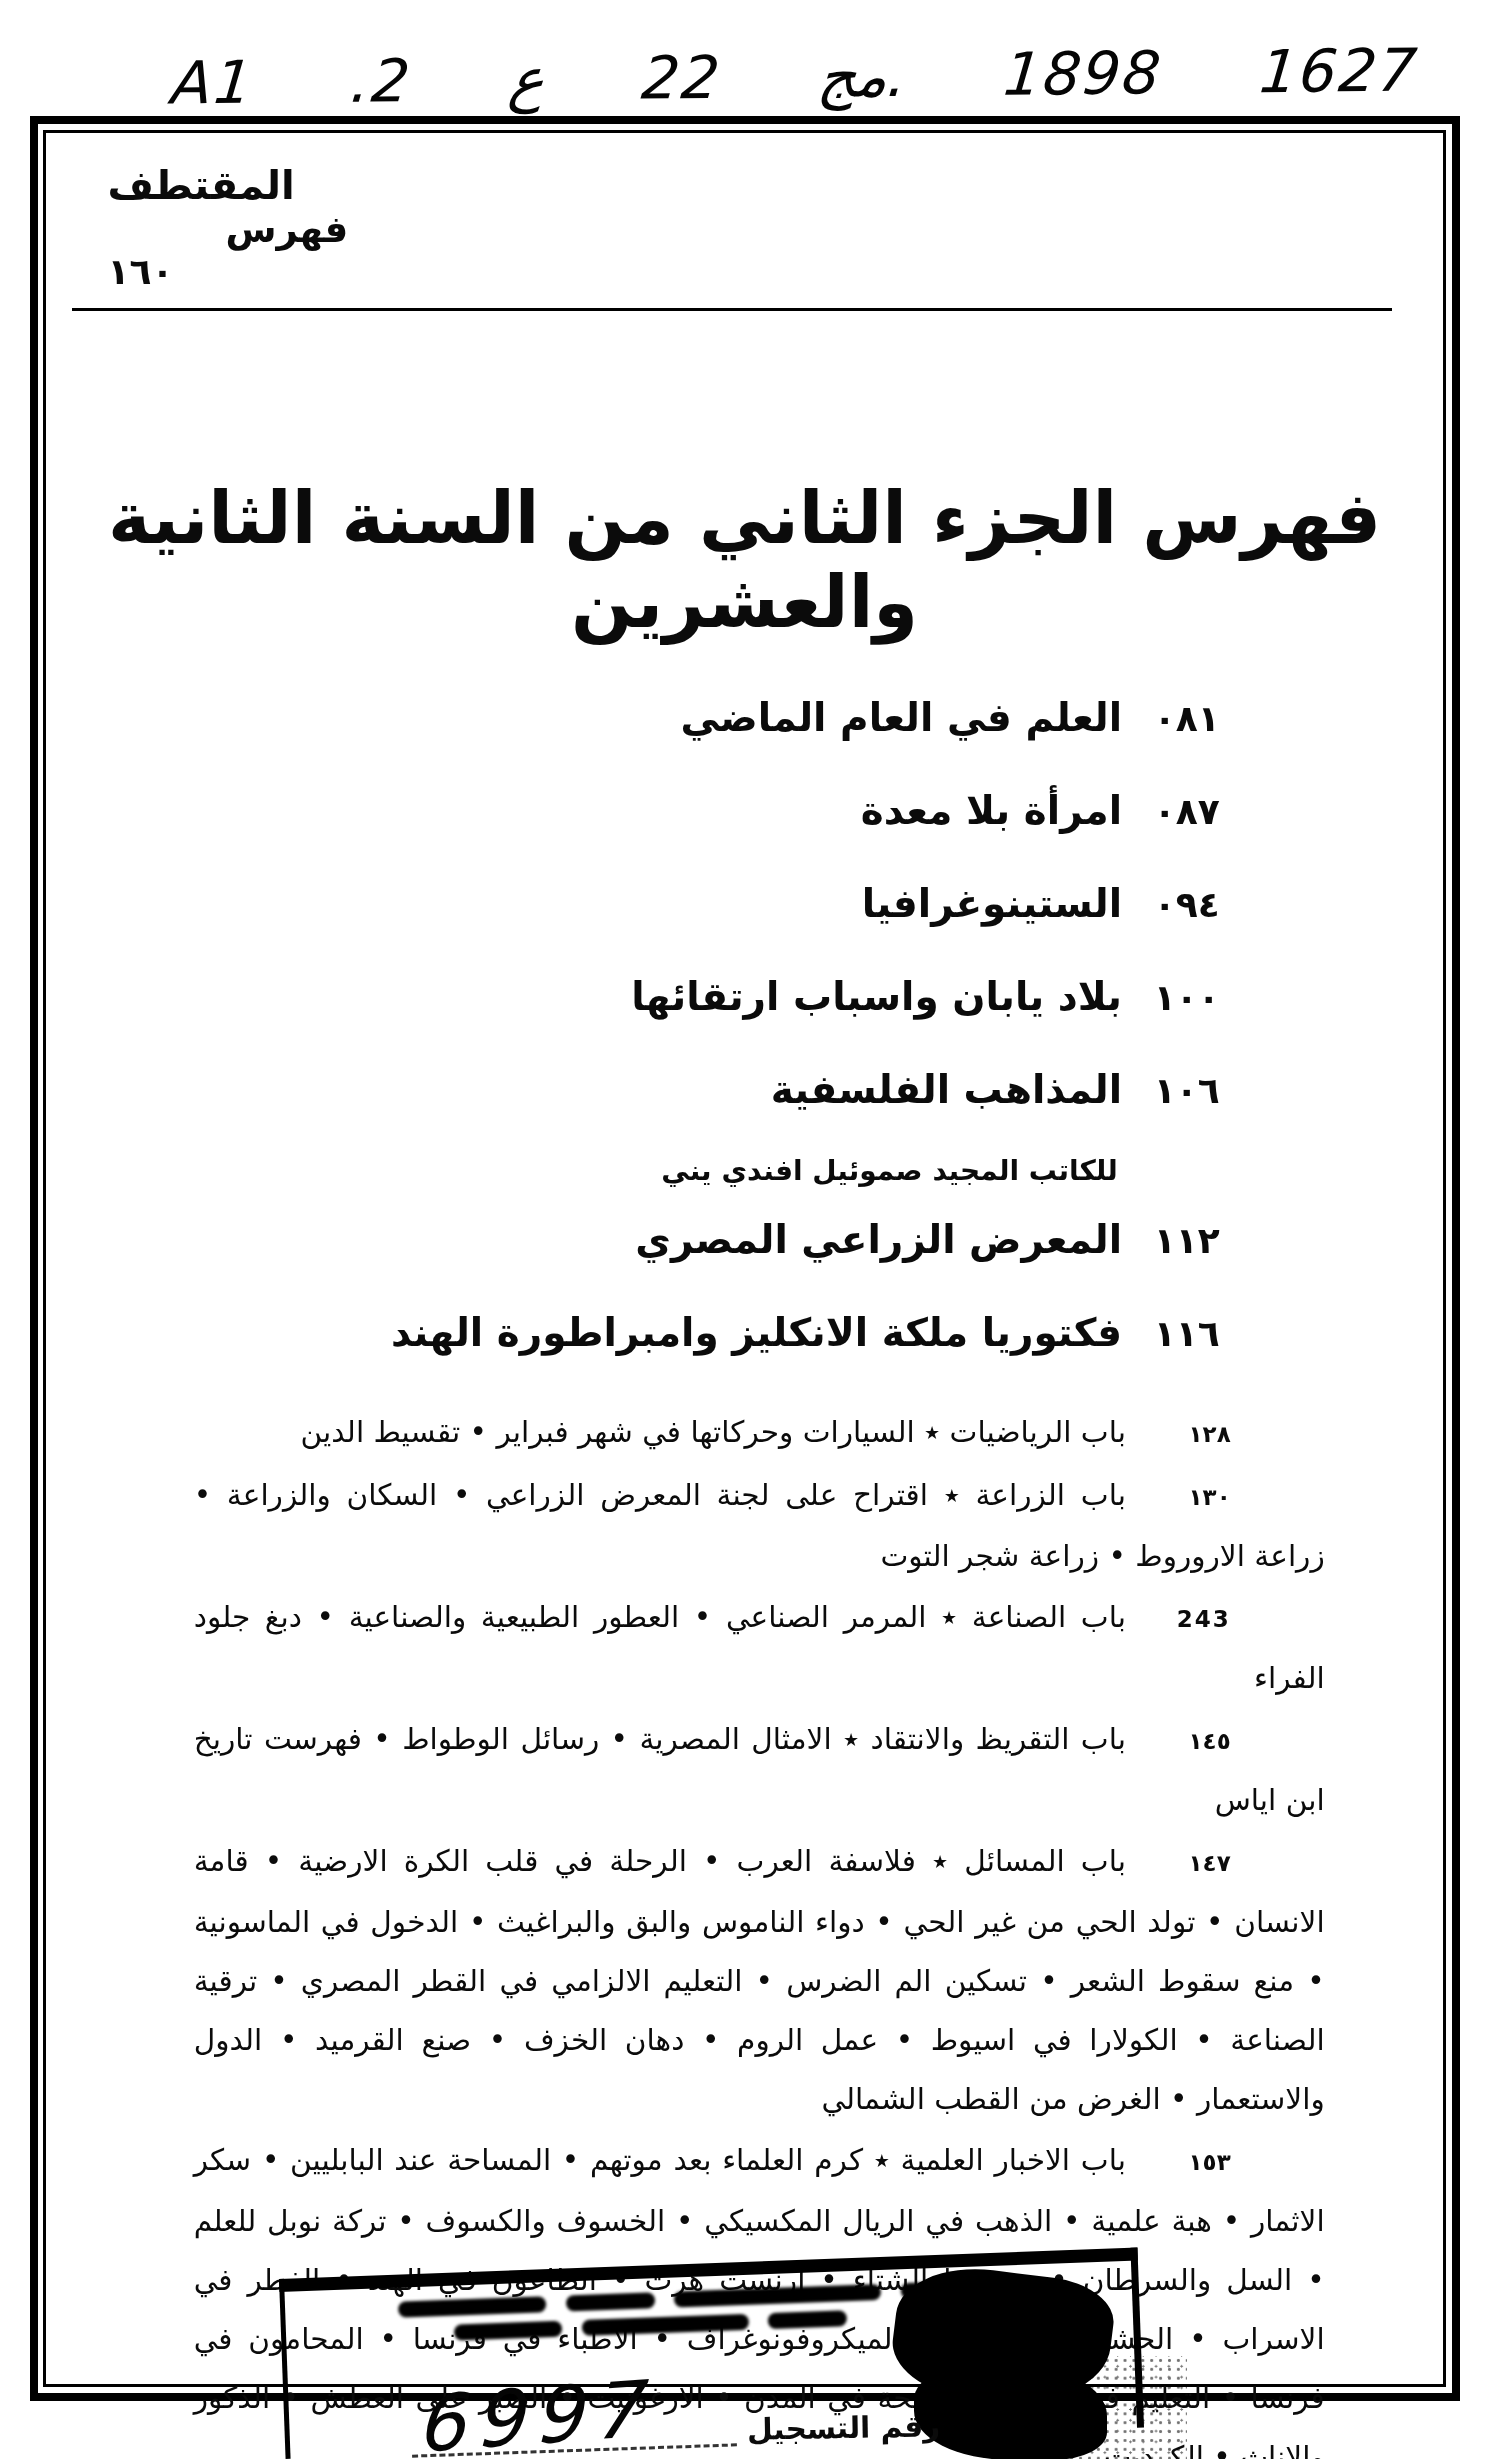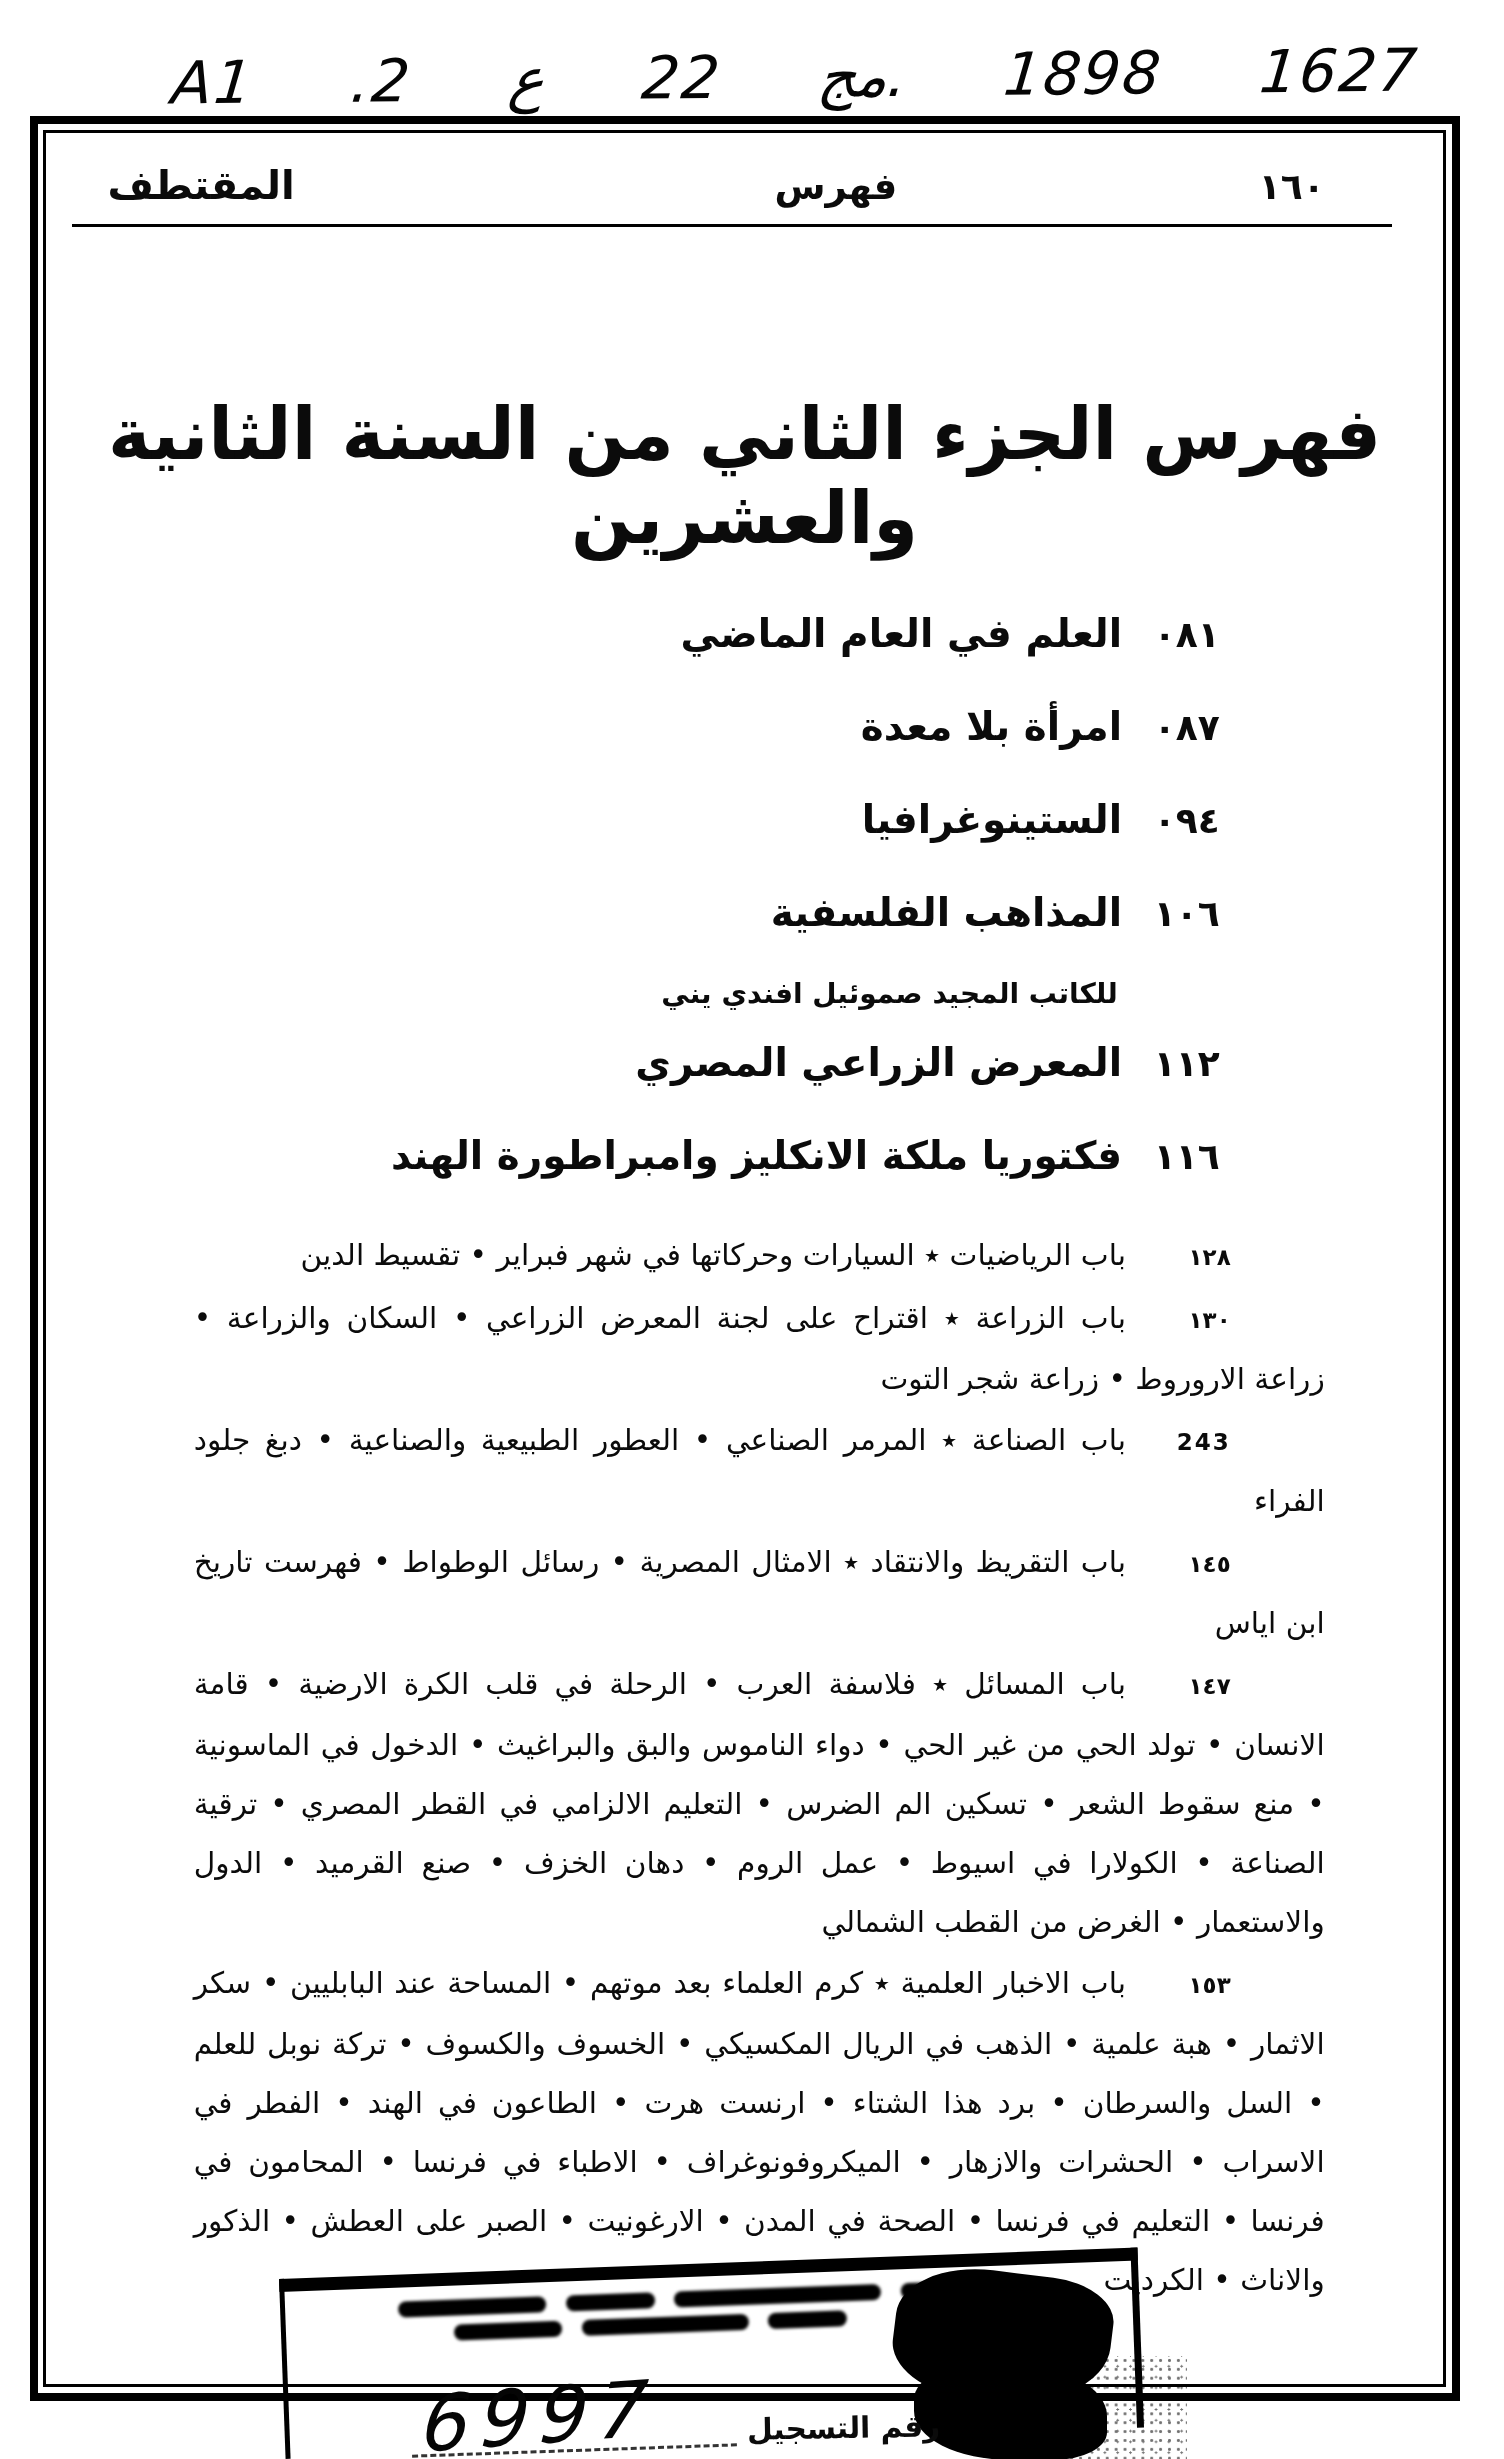--- a/index.html
+++ b/index.html
@@ -20,21 +20,21 @@
   .frame{
     position:absolute; left:29.6px; top:116px; width:1430px; height:2285px;
     border:8.9px solid #000; box-sizing:border-box; background:transparent;
   }
   .frame-inner{
     position:absolute; inset:5.9px; border:3px solid #000;
   }
   
   .header{
     display:flex; justify-content:space-between; align-items:baseline;
-    padding:29.6px 118px 0 61px; font-weight:bold; direction:ltr;
+    padding:29.6px 118px 0 61px; font-weight:bold; direction:ltr;flex-direction:column;
   }
   .hdr-left{font-size:40px;}
   .hdr-center{font-size:37px; padding-left:118px;}
   .hdr-right{font-size:36px; letter-spacing:3.9px;}
   .header-rule{
     height:0; border-top:3px solid #000; margin:15.8px 51px 0 25.6px;
   }
   
   .page-title{
     margin-top:165px; text-align:center; direction:rtl;
@@ -122,20 +122,21 @@
         <span class="hdr-right">١٦٠</span>
       </div>
       <div class="header-rule"></div>
 
       <div class="page-title">فهرس الجزء الثاني من السنة الثانية والعشرين</div>
 
       <div class="toc" id="toc">
           <div class="main-row"><span class="num">٠٨١</span><span class="title">العلم في العام الماضي</span></div>
           <div class="main-row"><span class="num">٠٨٧</span><span class="title">امرأة بلا معدة</span></div>
           <div class="main-row"><span class="num">٠٩٤</span><span class="title">الستينوغرافيا</span></div>
+          <div class="main-row"><span class="num">١٠٠</span><span class="title">بلاد يابان واسباب ارتقائها</span></div>
           <div class="main-row"><span class="num">١٠٦</span><span class="title">المذاهب الفلسفية</span></div>
           <div class="author-row">للكاتب المجيد صموئيل افندي يني</div>
           <div class="main-row"><span class="num">١١٢</span><span class="title">المعرض الزراعي المصري</span></div>
           <div class="main-row"><span class="num">١١٦</span><span class="title">فكتوريا ملكة الانكليز وامبراطورة الهند</span></div>
           <div class="sec-row"><span class="num">١٢٨</span>باب الرياضيات ٭ السيارات وحركاتها في شهر فبراير • تقسيط الدين</div>
           <div class="sec-row"><span class="num">١٣٠</span>باب الزراعة ٭ اقتراح على لجنة المعرض الزراعي • السكان والزراعة • زراعة الاروروط • زراعة شجر التوت</div>
           <div class="sec-row"><span class="num">243</span>باب الصناعة ٭ المرمر الصناعي • العطور الطبيعية والصناعية • دبغ جلود الفراء</div>
           <div class="sec-row"><span class="num">١٤٥</span>باب التقريظ والانتقاد ٭ الامثال المصرية • رسائل الوطواط • فهرست تاريخ ابن اياس</div>
           <div class="sec-row"><span class="num">١٤٧</span>باب المسائل ٭ فلاسفة العرب • الرحلة في قلب الكرة الارضية • قامة الانسان • تولد الحي من غير الحي • دواء الناموس والبق والبراغيث • الدخول في الماسونية • منع سقوط الشعر • تسكين الم الضرس • التعليم الالزامي في القطر المصري • ترقية الصناعة • الكولارا في اسيوط • عمل الروم • دهان الخزف • صنع القرميد • الدول والاستعمار • الغرض من القطب الشمالي</div>
           <div class="sec-row"><span class="num">١٥٣</span>باب الاخبار العلمية ٭ كرم العلماء بعد موتهم • المساحة عند البابليين • سكر الاثمار • هبة علمية • الذهب في الريال المكسيكي • الخسوف والكسوف • تركة نوبل للعلم • السل والسرطان • برد هذا الشتاء • ارنست هرت • الطاعون في الهند • الفطر في الاسراب • الحشرات والازهار • الميكروفونوغراف • الاطباء في فرنسا • المحامون في فرنسا • التعليم في فرنسا • الصحة في المدن • الارغونيت • الصبر على العطش • الذكور والاناث • الكرديت</div>

